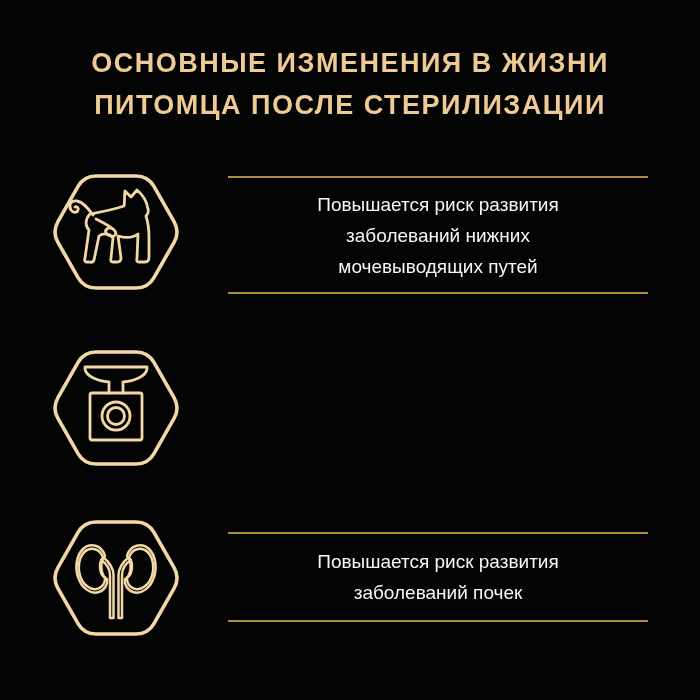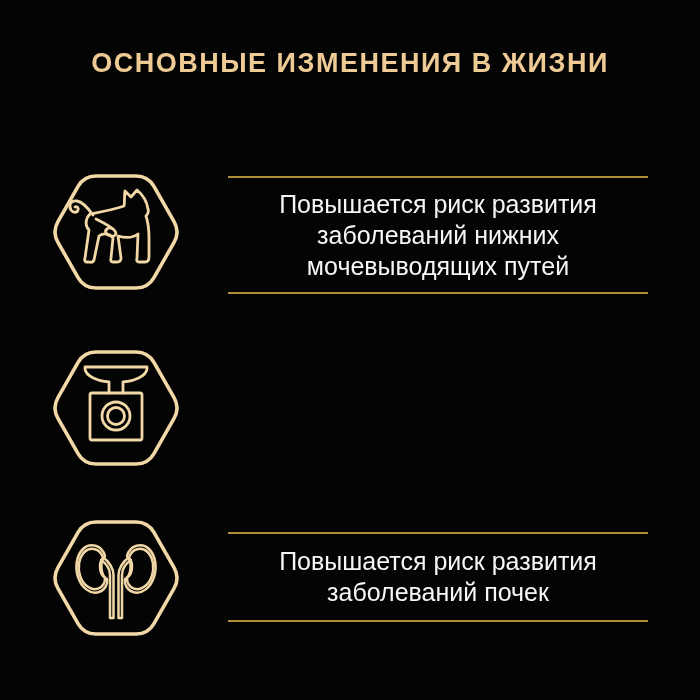--- a/index.html
+++ b/index.html
@@ -44,31 +44,32 @@
     border-bottom:2px solid var(--divider-gold);
     display:flex;align-items:center;justify-content:center;
   }
   .t1{top:176px;height:118px;}
   .t2{top:363px;height:88px;}
   .t3{top:532px;height:90px;}
   .txt-inner{
     white-space:pre-line;
     text-align:center;
     color:var(--body-text);
-    font-size:25px;
+    font-size:19px;
     line-height:31px;
   }
 </style>
 </head>
 <body>
 
 <div class="page">
 
   <header class="title">
     <div>ОСНОВНЫЕ ИЗМЕНЕНИЯ В ЖИЗНИ</div>
+    <div>ПИТОМЦА ПОСЛЕ СТЕРИЛИЗАЦИИ</div>
   </header>
 
   <div class="hex i1">
     <svg viewBox="0 0 132 120" aria-hidden="true">
       <path class="hx" d="M 7.95 49.58 L 28.05 14.42 Q 34 4 46 4 L 86 4 Q 98 4 103.95 14.42 L 124.05 49.58 Q 130 60 124.05 70.42 L 103.95 105.58 Q 98 116 86 116 L 46 116 Q 34 116 28.05 105.58 L 7.95 70.42 Q 2 60 7.95 49.58 Z"></path>
       <path class="art" d="M 98 37 C 99 40 98 42 96 44 C 98 50 99 58 99 66 L 99 85 Q 99 90 95 90 L 89 90 Q 86 90 87 86 L 88 62 C 83 66 75 66 68 64 L 71 86 Q 71 90 67 90 L 63 90 Q 60 90 61 86 L 63 66 C 59 61 53 61 49 64 L 44 88 Q 43 91 39 90 L 36 90 Q 34 89 35 86 L 39 58 C 35 54 35 47 40 42 C 50 40 62 38 74 34 C 75 30 74 24 75 19 L 81 25 L 87 18 C 93 23 97 30 98 37 Z"></path>
       <path class="art" d="M 43 43 C 38 36 33 30 27 29 C 21 28 18 33 21 38 C 23 41 27 41 28 38 C 29 36 27 34 25 35"></path>
       <path class="art" d="M 46 47 C 54 51 62 55 65 59 C 67 62 65 65 61 64 C 56 63 54 59 57 57 C 59 55 63 56 64 58"></path>
     </svg>
   </div>

